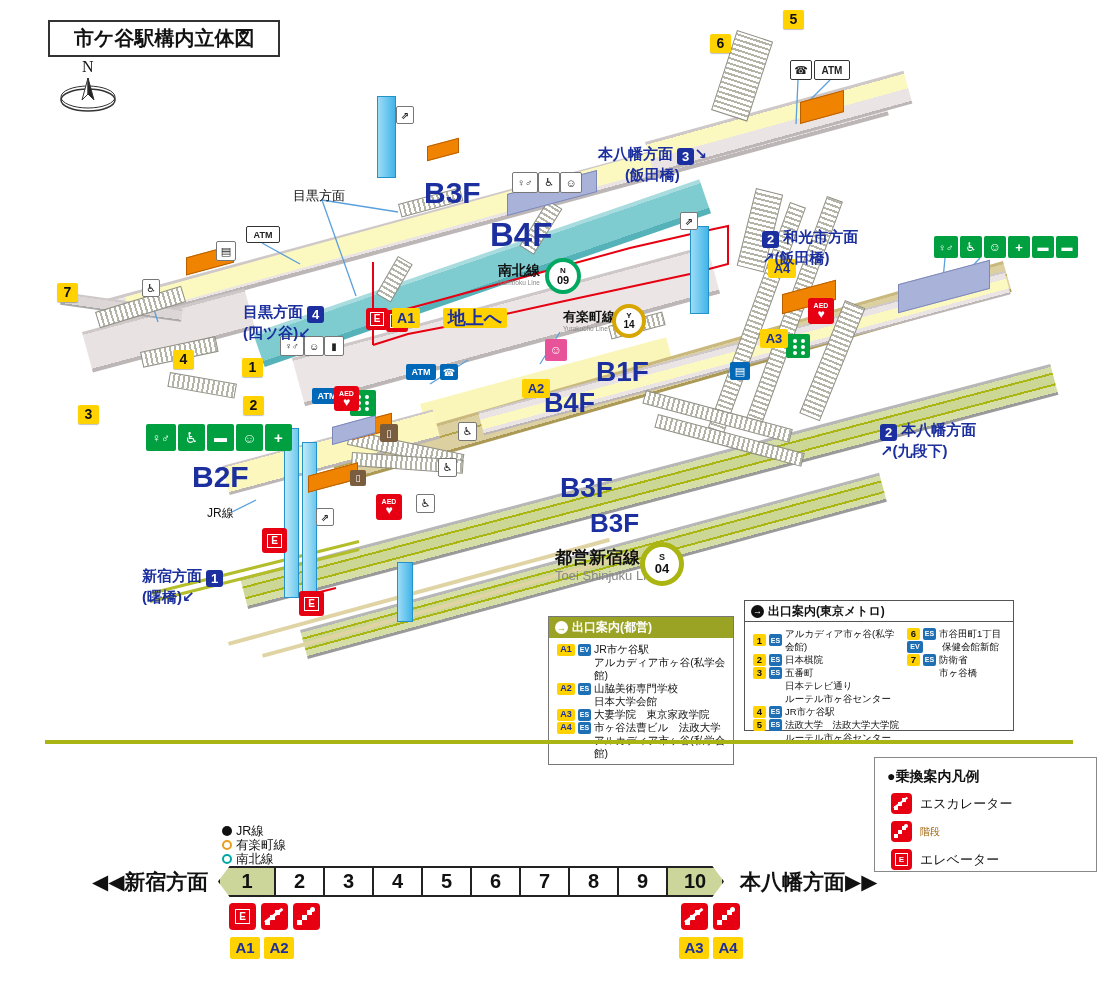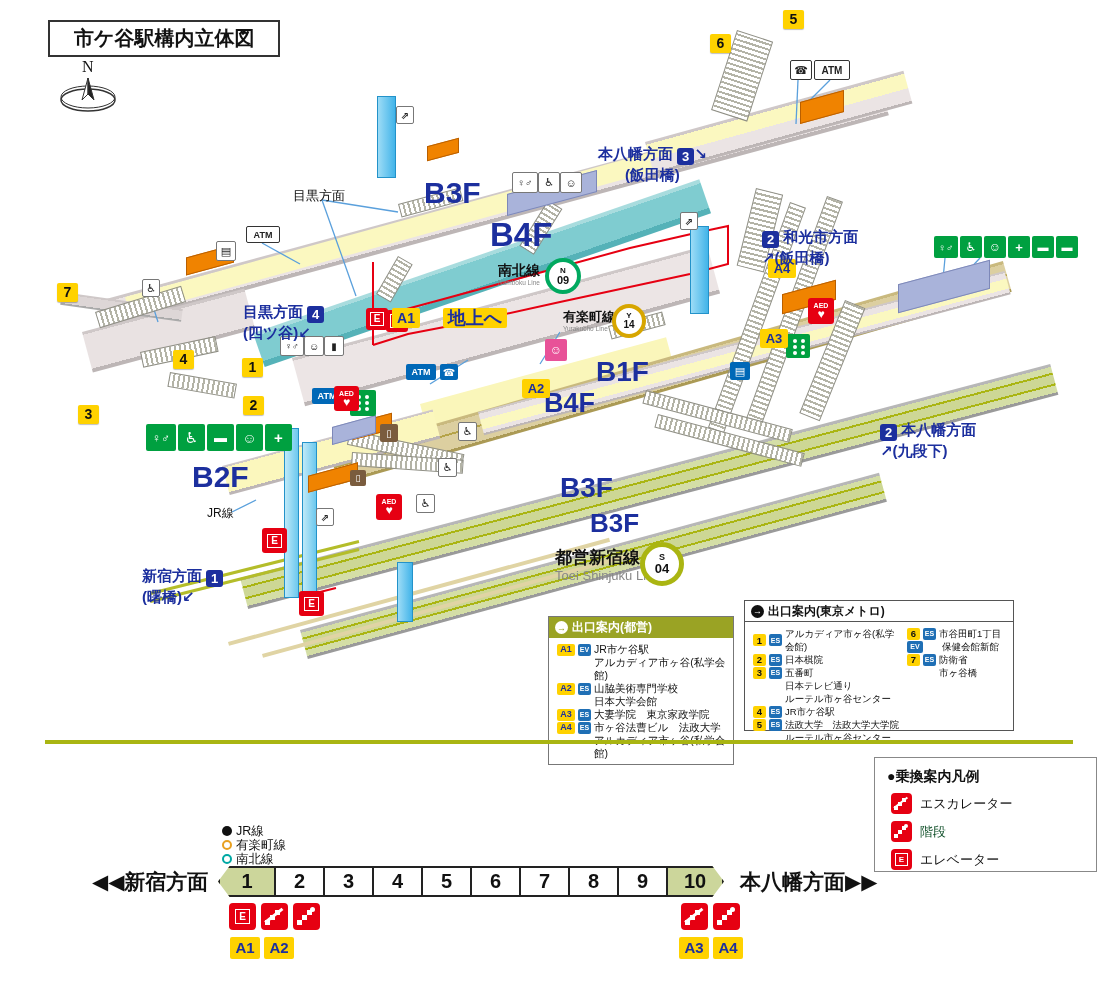--- a/index.html
+++ b/index.html
@@ -445,21 +445,21 @@
           <span class="stepsq" style="left:3px;bottom:4px;width:4px;height:4px;box-shadow:4px -4px 0 #fff,8px -8px 0 #fff;"></span>
           <span class="rail" style="left:3px;top:14px;width:17px;height:2px;"></span>
         </div>
       <span style="font-size:13px;color:#111;">エスカレーター</span>
     </div>
     <div style="display:flex;align-items:center;gap:8px;margin:7px 0 0 16px;">
       <div class="ricon" style="position:relative;width:21px;height:21px;">
           <span class="stepsq" style="left:3px;bottom:4px;width:4px;height:4px;box-shadow:4px -4px 0 #fff,8px -8px 0 #fff;"></span>
           <span class="head" style="right:4px;top:3px;width:4px;height:4px;"></span>
         </div>
-      <span style="font-size:13px;color:#14532d;">階段</span>
+      <span style="font-size:10px;color:#a16207;">階段</span>
     </div>
     <div style="display:flex;align-items:center;gap:8px;margin:7px 0 0 16px;">
       <div class="ricon" style="position:relative;width:21px;height:21px;">
           <span class="ebox" style="left:4px;top:4px;right:4px;bottom:4px;font-size:8px;">E</span>
         </div>
       <span style="font-size:13px;color:#111;">エレベーター</span>
     </div>
   </div>
 
   <div class="x" style="left:222px;top:824px;font-size:12.5px;color:#111;line-height:14px;">

